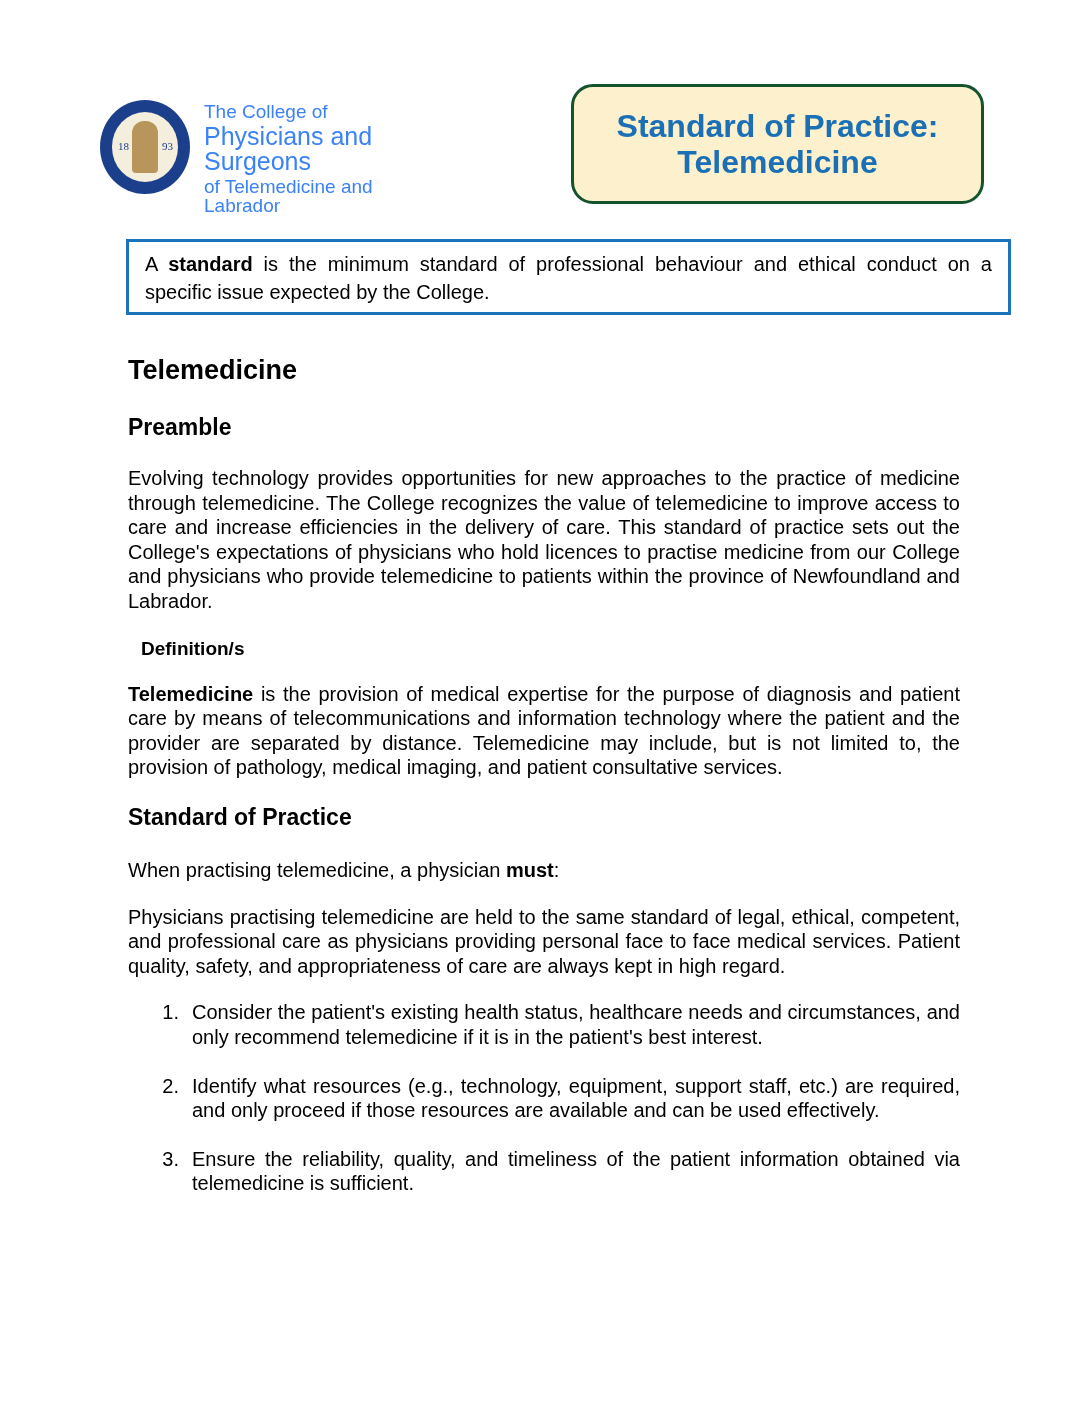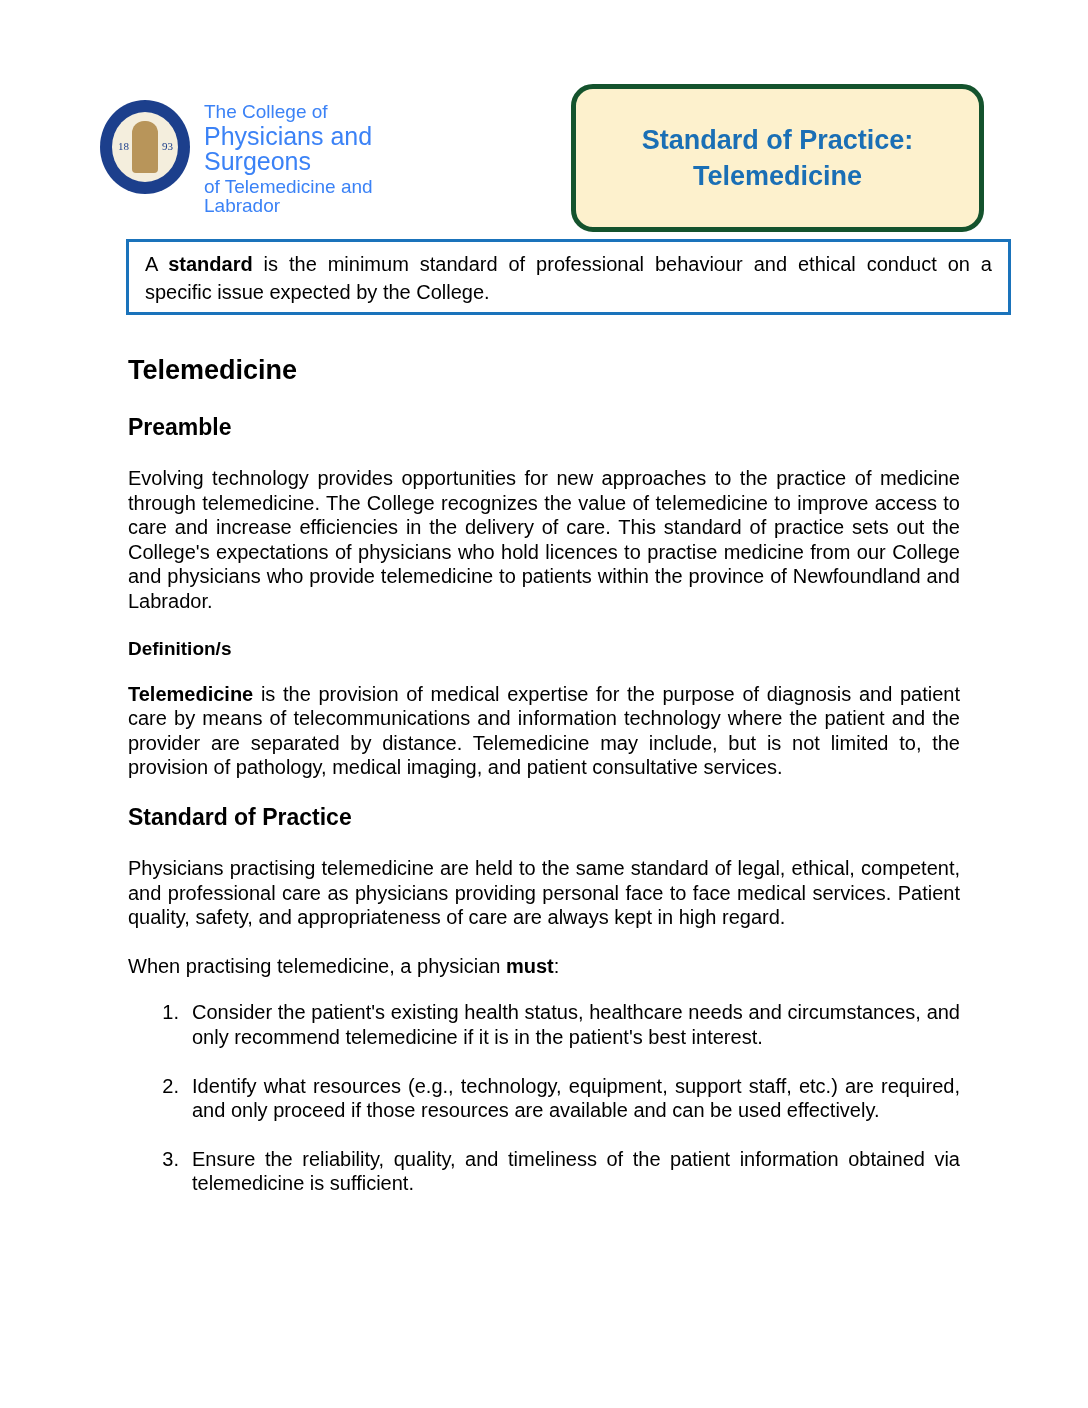--- a/index.html
+++ b/index.html
@@ -20,36 +20,36 @@
     width: 26px; height: 52px; background: #b8955a; border-radius: 12px 12px 4px 4px;
   }
   .seal-yr { position: absolute; top: 28px; font-size: 11px; color: #1c3f8c; font-family: "Liberation Serif", serif; }
   .seal-yr.l { left: 6px; } .seal-yr.r { right: 5px; }
   .logo-text { position: absolute; left: 104px; top: 2px; color: #3b82f6; line-height: 1.0; }
   .logo-text .l1 { font-size: 19px; }
   .logo-text .l2 { font-size: 25px; margin-top: 3px; }
   .logo-text .l3 { font-size: 19px; margin-top: 3px; }
 
   .title-box {
-    position: absolute; left: 571px; top: 84px; width: 413px; height: 148px;
-    background: #fdf1cd; border: 5px solid #14532d; border-radius: 22px; box-sizing: border-box;
+    position: absolute; left: 571px; top: 84px; width: 413px; height: 120px;
+    background: #fdf1cd; border: 3px solid #14532d; border-radius: 22px; box-sizing: border-box;
     display: flex; flex-direction: column; align-items: center; justify-content: center;
-    color: #1a6fb5; font-weight: bold; font-size: 27px; line-height: 36px;
+    color: #1a6fb5; font-weight: bold; font-size: 32px; line-height: 36px;
   }
 
   .def-box {
     position: absolute; left: 126px; top: 239px; width: 885px; height: 76px;
     border: 3px solid #1a73bb; box-sizing: border-box;
     padding: 8px 16px 0 16px; font-size: 20px; line-height: 28px; text-align: justify;
   }
 
   .content { position: absolute; left: 128px; top: 350px; width: 832px; }
   h1 { font-size: 27px; font-weight: bold; margin: 0; line-height: 40px; }
   h2 { font-size: 23px; font-weight: bold; margin: 0; line-height: 34px; }
-  h3 { font-size: 19px; font-weight: bold; margin: 0; line-height: 26px; }
+  h3 { font-size: 19px; font-weight: bold; margin: 13px; line-height: 26px; }
   p { font-size: 20px; line-height: 24.6px; margin: 0; text-align: justify; }
   ol { margin: 0; padding: 0; list-style: none; }
   ol li { display: flex; font-size: 20px; line-height: 24.6px; text-align: justify; }
   ol li .num { width: 64px; flex: none; text-align: right; padding-right: 13px; box-sizing: border-box; }
   ol li .txt { flex: 1; }
 </style>
 </head>
 <body>
 
 <div class="logo">
@@ -77,23 +77,23 @@
 <div class="content">
   <h1>Telemedicine</h1>
 
   <h2 style="margin-top:20px">Preamble</h2>
   <p style="margin-top:22px">Evolving technology provides opportunities for new approaches to the practice of medicine through telemedicine. The College recognizes the value of telemedicine to improve access to care and increase efficiencies in the delivery of care. This standard of practice sets out the College's expectations of physicians who hold licences to practise medicine from our College and physicians who provide telemedicine to patients within the province of Newfoundland and Labrador.</p>
 
   <h3 style="margin-top:22px">Definition/s</h3>
   <p style="margin-top:20px"><b>Telemedicine</b><span> is the provision of medical expertise for the purpose of diagnosis and patient care by means of telecommunications and information technology where the patient and the provider are separated by distance. Telemedicine may include, but is not limited to, the provision of pathology, medical imaging, and patient consultative services.</span></p>
 
   <h2 style="margin-top:20px">Standard of Practice</h2>
+  <p style="margin-top:24px"><span>When practising telemedicine, a physician </span><b>must</b><span>:</span></p>
+
   <p style="margin-top:22px">Physicians practising telemedicine are held to the same standard of legal, ethical, competent, and professional care as physicians providing personal face to face medical services. Patient quality, safety, and appropriateness of care are always kept in high regard.</p>
-
-  <p style="margin-top:24px"><span>When practising telemedicine, a physician </span><b>must</b><span>:</span></p>
 
   <ol>
     <li style="margin-top:22px">
       <span class="num">1.</span>
       <span class="txt">Consider the patient's existing health status, healthcare needs and circumstances, and only recommend telemedicine if it is in the patient's best interest.</span>
     </li>
     <li style="margin-top:24px">
       <span class="num">2.</span>
       <span class="txt">Identify what resources (e.g., technology, equipment, support staff, etc.) are required, and only proceed if those resources are available and can be used effectively.</span>
     </li>

